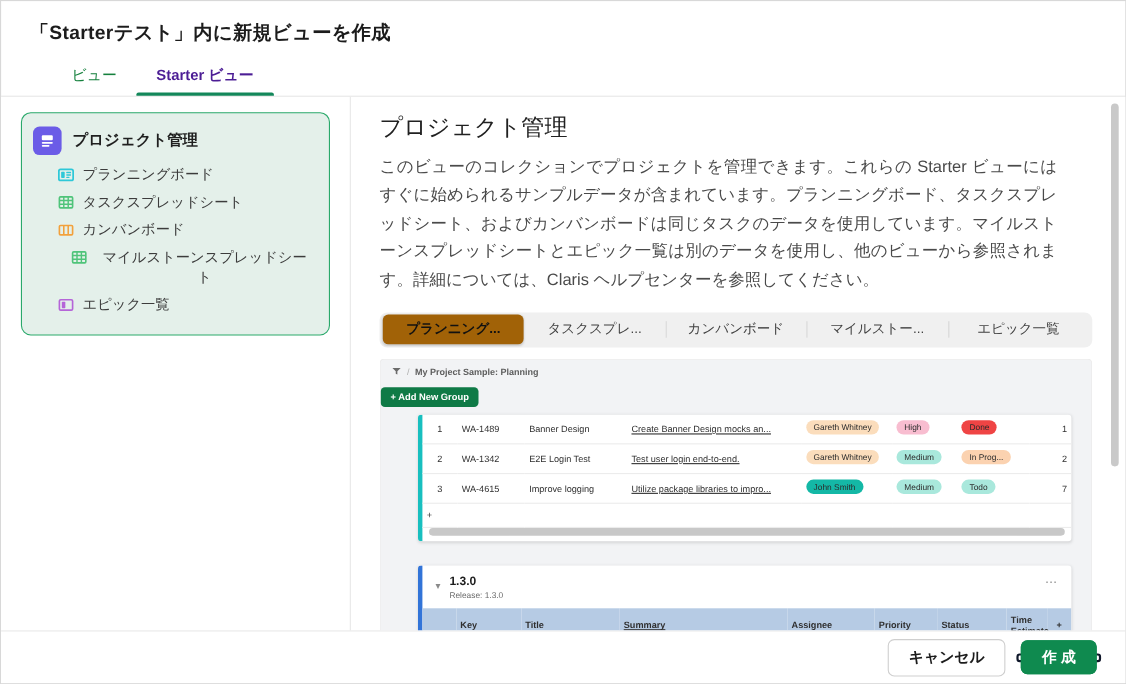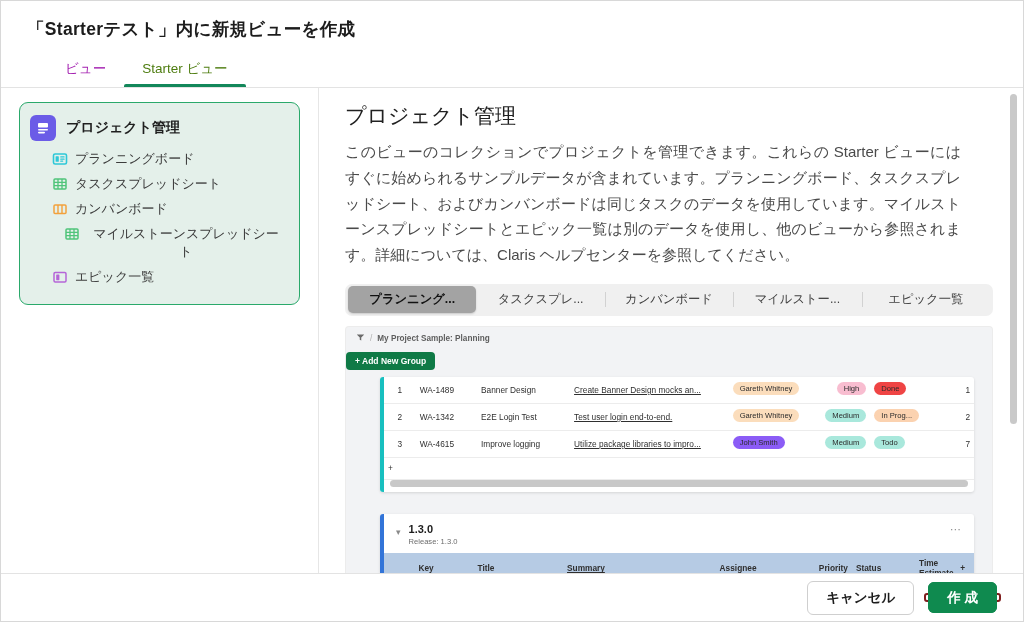--- a/index.html
+++ b/index.html
@@ -18,24 +18,24 @@
   .dlg-header { padding: 16px 0 0 26px; flex: 0 0 auto; }
   .dlg-title {
     font-size: 17.5px; font-weight: bold; color: #1c1c1c;
     letter-spacing: .3px;
   }
   .tabbar {
     display: flex; align-items: flex-end; gap: 0;
     margin-top: 14px; height: 32px; padding-left: 20px;
   }
   .tab {
-    position: relative; font-size: 13.5px; color: #a21caf;
+    position: relative; font-size: 13.5px; color: #15803d;
     padding: 0 18px 9px 18px; cursor: pointer; white-space: nowrap;
   }
-  .tab.active { color: #4d7c0f; font-weight: normal; }
+  .tab.active { color: #4c1d95; font-weight: bold; }
   .tab.active::after {
     content: ""; position: absolute; left: 0; right: 0; bottom: 0;
     height: 3px; background: #13875a; border-radius: 2px 2px 0 0;
   }
   .header-rule { height: 1px; background: #e3e3e3; }
 
   
   .body { flex: 1 1 auto; display: flex; min-height: 0; position: relative; }
 
   
@@ -85,21 +85,21 @@
     flex: 1 1 0; text-align: center; font-size: 12.3px; color: #414141;
     padding: 5px 4px; border-radius: 5px; cursor: pointer;
     white-space: nowrap; overflow: hidden; text-overflow: ellipsis;
     position: relative;
   }
   .itab + .itab::before {
     content: ""; position: absolute; left: 0; top: 6px; bottom: 6px;
     width: 1px; background: #d2d2d2;
   }
   .itab.active {
-    background: #a3a3a3; font-weight: bold; color: #111;
+    background: #a16207; font-weight: bold; color: #111;
     box-shadow: 0 1px 2px rgba(0,0,0,.16);
   }
   .itab.active::before, .itab.active + .itab::before { background: transparent; }
 
   
   .preview {
     margin-top: 10px; background: #f2f3f5; border-radius: 4px;
     height: 256px; overflow: hidden; position: relative;
     border: 1px solid #ececec; border-bottom: none;
   }
@@ -123,21 +123,21 @@
     padding: 4px 9px; border-radius: 4px; cursor: pointer; white-space: nowrap;
   }
 
   table.ptable { width: 100%; border-collapse: collapse; table-layout: fixed; }
   table.ptable td { font-size: 8.3px; color: #2f2f2f; padding: 5.5px 4px; border-bottom: 1px solid #ececec; }
   .c-num   { width: 30px; text-align: center; color:#555; }
   .c-key   { width: 58px; }
   .c-title { width: 88px; }
   .c-sum   { width: 150px; overflow:hidden; white-space:nowrap; text-overflow:ellipsis;text-decoration:underline; }
   .c-asg   { width: 78px; }
-  .c-pri   { width: 56px; text-align: right; }
+  .c-pri   { width: 56px; }
   .c-sta   { width: 62px; }
   .c-est   { width: 36px; text-align: right; padding-right: 10px; }
   .chip {
     display: inline-block; border-radius: 9px; padding: 2px 7px;
     font-size: 7.6px; color: #2b2b2b; white-space: nowrap;
     overflow: hidden; text-overflow: ellipsis; max-width: 100%;
   }
   .plusrow td { border-bottom: none; color: #777; font-size: 11px; padding: 4px 8px; }
   .hscroll { height: 7px; background: #c8c8c8; border-radius: 4px; margin: 0 6px 5px 6px; }
 
@@ -161,21 +161,21 @@
     display: flex; align-items: center; justify-content: flex-end;
     gap: 10px; padding-right: 22px; background: #fff;
   }
   .btn {
     font-size: 13.5px; font-weight: bold; border-radius: 6px;
     padding: 7px 18px; cursor: pointer; white-space: nowrap;
   }
   .btn-cancel { background: #fff; color: #1c1c1c; border: 1px solid #cfcfcf; }
   .btn-primary { background: #0f8a4f; color: #fff; border: 1px solid #0f8a4f; }
   .hl-box {
-    border: 2px solid #7f1d1d; border-radius: 3px; padding: 2px;
+    border: 2px solid #0f172a; border-radius: 3px; padding: 2px;
     display: inline-block; line-height: 0;
   }
 </style>
 </head>
 <body>
 
 <div class="window">
 
   <div class="dlg-header">
     <div class="dlg-title">「Starterテスト」内に新規ビューを作成</div>
@@ -303,21 +303,21 @@
                   <td class="c-asg"><span class="chip" style="background:#fbddbc">Gareth Whitney</span></td>
                   <td class="c-pri"><span class="chip" style="background:#a9e8dc">Medium</span></td>
                   <td class="c-sta"><span class="chip" style="background:#fbd2b0">In Prog...</span></td>
                   <td class="c-est">2</td>
                 </tr>
                 <tr>
                   <td class="c-num">3</td>
                   <td class="c-key">WA-4615</td>
                   <td class="c-title">Improve logging</td>
                   <td class="c-sum">Utilize package libraries to impro...</td>
-                  <td class="c-asg"><span class="chip" style="background:#8b5cf6">John Smith</span></td>
+                  <td class="c-asg"><span class="chip" style="background:#14b8a6">John Smith</span></td>
                   <td class="c-pri"><span class="chip" style="background:#a9e8dc">Medium</span></td>
                   <td class="c-sta"><span class="chip" style="background:#a9e8dc">Todo</span></td>
                   <td class="c-est">7</td>
                 </tr>
                 <tr class="plusrow">
                   <td colspan="8">+</td>
                 </tr>
               </tbody>
             </table>
             <div class="hscroll"></div>

